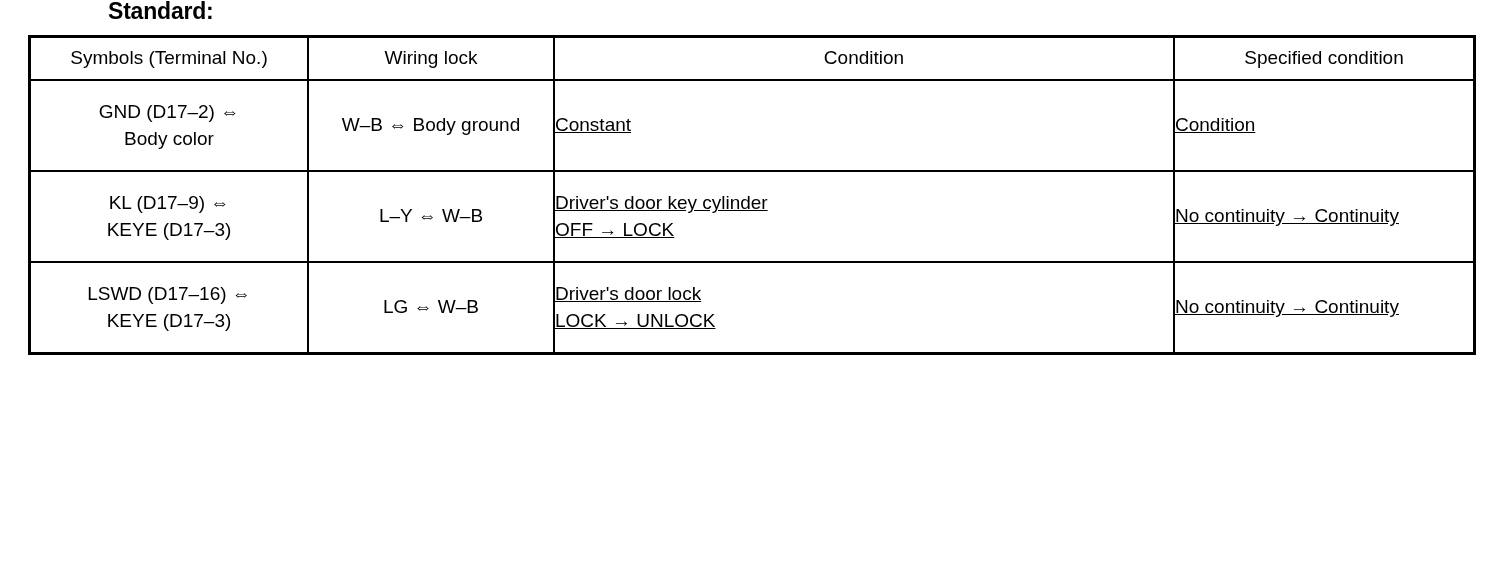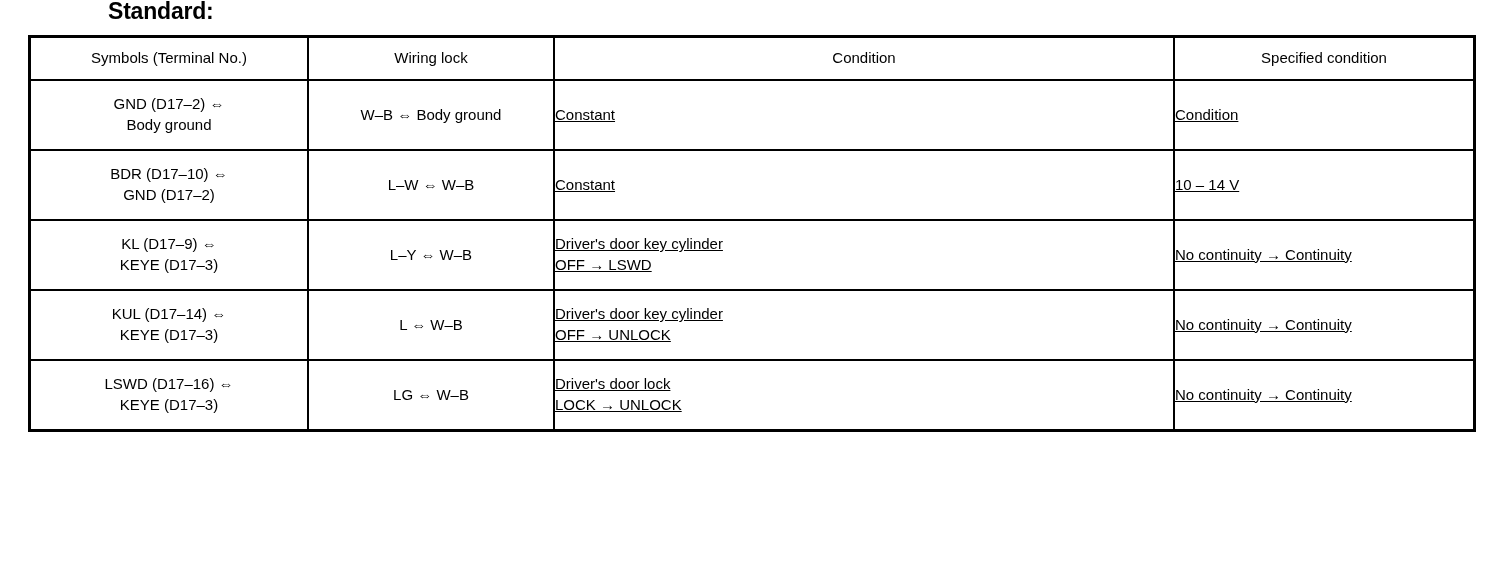--- a/index.html
+++ b/index.html
@@ -33,42 +33,42 @@
     border-collapse: collapse;
     table-layout: fixed;
   }
 
   #spec-table td,
   #spec-table th {
     border: 2px solid #000000;
     padding: 0;
     vertical-align: middle;
     font-weight: normal;
-    font-size: 15px;
+    font-size: 19px;
     line-height: 1.38;
   }
 
   
   #spec-table {
     outline: 1px solid #000000;
   }
 
   .col-symbols  { width: 278px; }
   .col-wiring   { width: 246px; }
   .col-cond     { width: 620px; }
   .col-spec     { width: 300px; }
 
   thead td {
     height: 41px;
     text-align: center;
     font-size: 19px;
     padding: 0 4px;
   }
 
-  tbody tr { height: 70px; }
+  tbody tr { height: 91px; }
 
   td.c-sym,
   td.c-wire {
     text-align: center;
     padding: 0 6px;
   }
 
   td.c-cond,
   td.c-spec {
     text-align: left;
@@ -97,60 +97,37 @@
       <td>Symbols (Terminal No.)</td>
       <td>Wiring lock</td>
       <td>Condition</td>
       <td>Specified condition</td>
     </tr>
   </thead>
   <tbody id="table-body">
       <tr>
         <td class="c-sym">
           <span class="line2 nowrap">GND (D17–2) ⇔</span>
-          <span class="line2 nowrap">Body ground</span>
+          <span class="line2 nowrap">Body color</span>
         </td>
         <td class="c-wire">W–B ⇔ Body ground</td>
         <td class="c-cond">
           <span class="line2">Constant</span>
         </td>
         <td class="c-spec">Condition</td>
       </tr>
       <tr>
         <td class="c-sym">
-          <span class="line2 nowrap">BDR (D17–10) ⇔</span>
-          <span class="line2 nowrap">GND (D17–2)</span>
-        </td>
-        <td class="c-wire">L–W ⇔ W–B</td>
-        <td class="c-cond">
-          <span class="line2">Constant</span>
-        </td>
-        <td class="c-spec">10 – 14 V</td>
-      </tr>
-      <tr>
-        <td class="c-sym">
           <span class="line2 nowrap">KL (D17–9) ⇔</span>
           <span class="line2 nowrap">KEYE (D17–3)</span>
         </td>
         <td class="c-wire">L–Y ⇔ W–B</td>
         <td class="c-cond">
           <span class="line2">Driver's door key cylinder</span>
-          <span class="line2">OFF → LSWD</span>
-        </td>
-        <td class="c-spec">No continuity → Continuity</td>
-      </tr>
-      <tr>
-        <td class="c-sym">
-          <span class="line2 nowrap">KUL (D17–14) ⇔</span>
-          <span class="line2 nowrap">KEYE (D17–3)</span>
-        </td>
-        <td class="c-wire">L ⇔ W–B</td>
-        <td class="c-cond">
-          <span class="line2">Driver's door key cylinder</span>
-          <span class="line2">OFF → UNLOCK</span>
+          <span class="line2">OFF → LOCK</span>
         </td>
         <td class="c-spec">No continuity → Continuity</td>
       </tr>
       <tr>
         <td class="c-sym">
           <span class="line2 nowrap">LSWD (D17–16) ⇔</span>
           <span class="line2 nowrap">KEYE (D17–3)</span>
         </td>
         <td class="c-wire">LG ⇔ W–B</td>
         <td class="c-cond">

